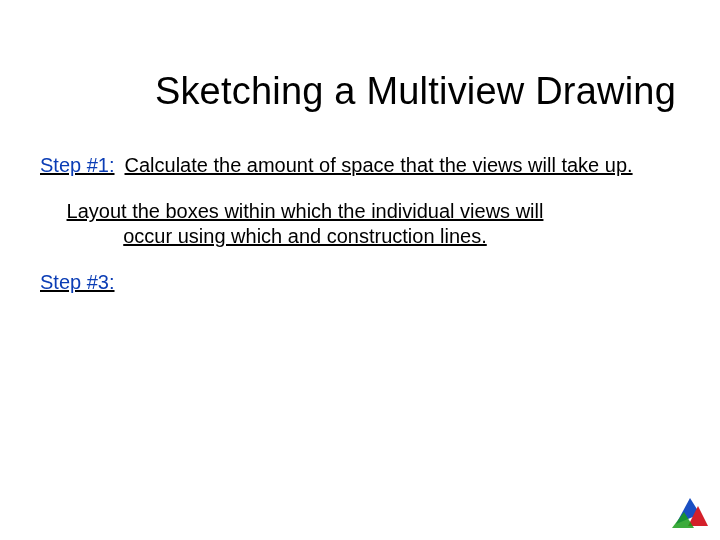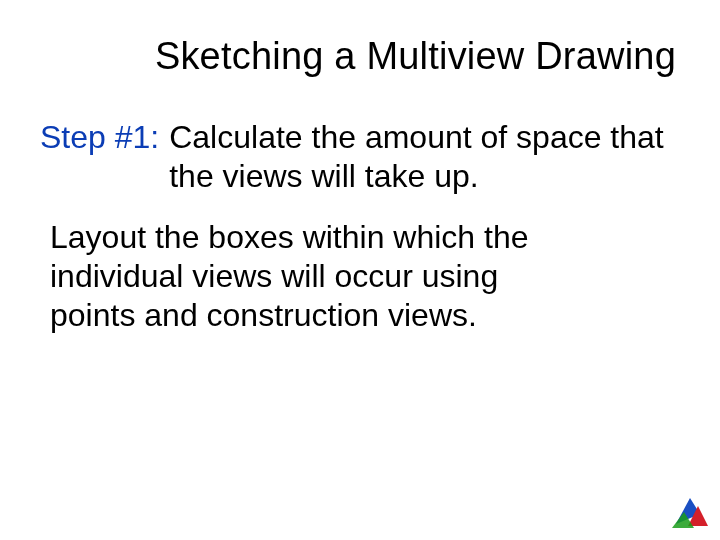--- a/index.html
+++ b/index.html
@@ -7,46 +7,49 @@
     width: 720px;
     height: 540px;
     background: #ffffff;
     font-family: Arial, Helvetica, sans-serif;
     color: #000000;
     position: relative;
     overflow: hidden;
   }
   .slide {
     padding: 35px 36px 0 36px;
+    margin-top: 35px;
   }
   .title {
     font-size: 38px;
     font-weight: 400;
     text-align: right;
     padding-right: 8px;
     margin-bottom: 40px;
     letter-spacing: 0.2px;
   }
   .steps {
     padding-left: 4px;
   }
   .step {
     display: flex;
-    font-size: 32px;
+    font-size: 20px;
     line-height: 1.22;
     margin-bottom: 22px;
+    text-decoration: underline;
   }
   .step-label {
     color: #0b3db5;
     white-space: nowrap;
   }
   .step-text {
     color: #000000;
     padding-left: 10px;
     max-width: 520px;
+    text-align: center;
   }
   .logo {
     position: absolute;
     right: 10px;
     bottom: 10px;
     width: 40px;
     height: 34px;
   }
 </style>
 </head>
@@ -56,24 +59,25 @@
   <h1 class="title">Sketching a Multiview Drawing</h1>
 
   <div class="steps">
 
     <div class="step">
       <span class="step-label">Step #1:</span>
       <span class="step-text">Calculate the amount of space that the views will take up.</span>
     </div>
 
     <div class="step">
-      <span class="step-text">Layout the boxes within which the individual views will occur using points and construction views.</span>
+      <span class="step-text">Layout the boxes within which the individual views will occur using which and construction lines.</span>
     </div>
 
     <div class="step">
+      <span class="step-label">Step #3:</span>
     </div>
 
   </div>
 </div>
 
 <div class="logo">
   <svg viewBox="0 0 40 34" width="40" height="34">
     <polygon points="6,28 20,2 30,18" fill="#1a4fc2"></polygon>
     <polygon points="18,30 28,10 38,30" fill="#d4202a"></polygon>
     <polygon points="2,32 14,16 24,32" fill="#1a9c1a" opacity="0.85"></polygon>

